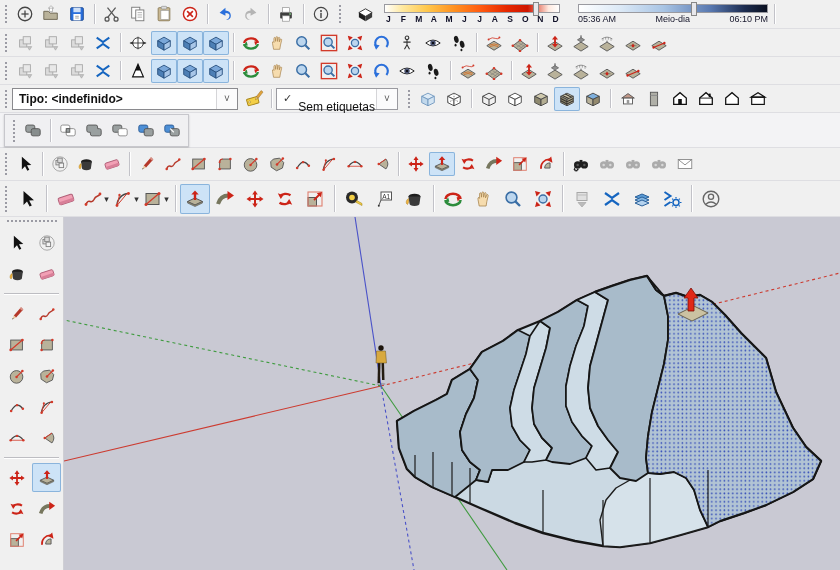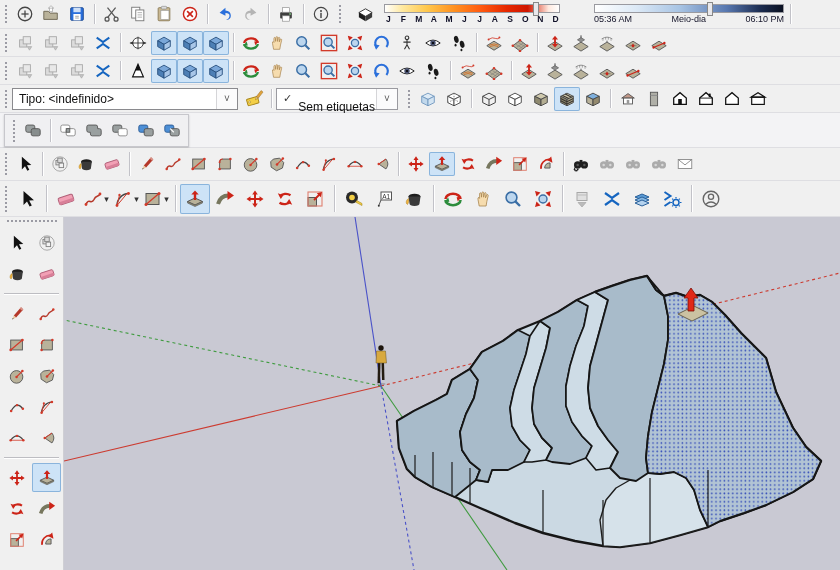--- a/index.html
+++ b/index.html
@@ -186,21 +186,21 @@
         <span>M</span>
         <span>J</span>
         <span>J</span>
         <span>A</span>
         <span>S</span>
         <span>O</span>
         <span>N</span>
         <span>D</span>
       </div>
   </div>
-  <div class="sliderwrap" style="width:190px;margin-left:34px;">
+  <div class="sliderwrap" style="width:190px;margin-left:18px;">
     <div class="track" style="background:linear-gradient(90deg,#ffffff 0%,#dce9f6 22%,#a8c4e4 45%,#5878b0 70%,#1c2c50 88%,#0a1020 100%);">
       <div class="thumb" id="time-thumb" style="left: calc(61% - 3px);"></div>
     </div>
     <div class="slabels">
       <span>05:36 AM</span>
       <span>Meio-dia</span>
       <span>06:10 PM</span>
     </div>
   </div>
   <div class="vsep" style="margin-left:6px;"></div>
@@ -660,21 +660,21 @@
           <circle cx="4" cy="15" r="1.3" fill="#cc2418"></circle>
           <circle cx="16" cy="10" r="1.3" fill="#cc2418"></circle>
         </svg>
       </span>
     </div>
   </div>
 
 <div class="row" id="r4">
   <div class="grip"></div>
   <div class="combo" style="width:226px;">
-    <span class="clabel" style="font-weight:normal;flex:1;">Tipo: &lt;indefinido&gt;</span>
+    <span class="clabel" style="font-weight:bold;flex:1;">Tipo: &lt;indefinido&gt;</span>
     <span class="chev">˅</span>
   </div>
   <div class="tbtn" style="margin-left:3px;">
     <span class="ic">
       <svg viewBox="0 0 20 20" width="19" height="19">
           <g transform="rotate(-16 9 12)">
             <rect x="2" y="9" width="12" height="7" rx="1" fill="#f3cf46" stroke="#a8861a"></rect>
             <circle cx="4.6" cy="12.5" r="1" fill="#fff" stroke="#a8861a" stroke-width=".7"></circle>
           </g>
           <g transform="rotate(38 14 7)">

